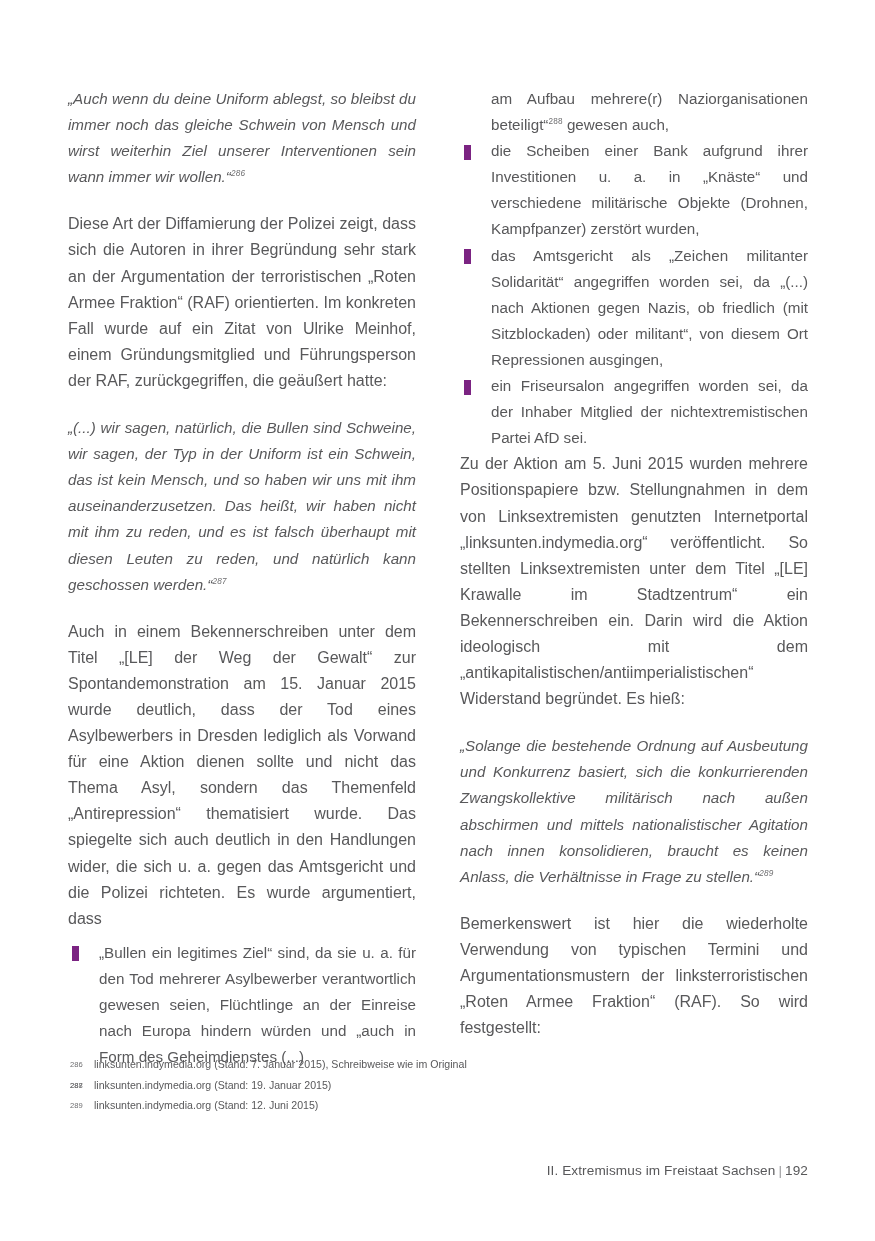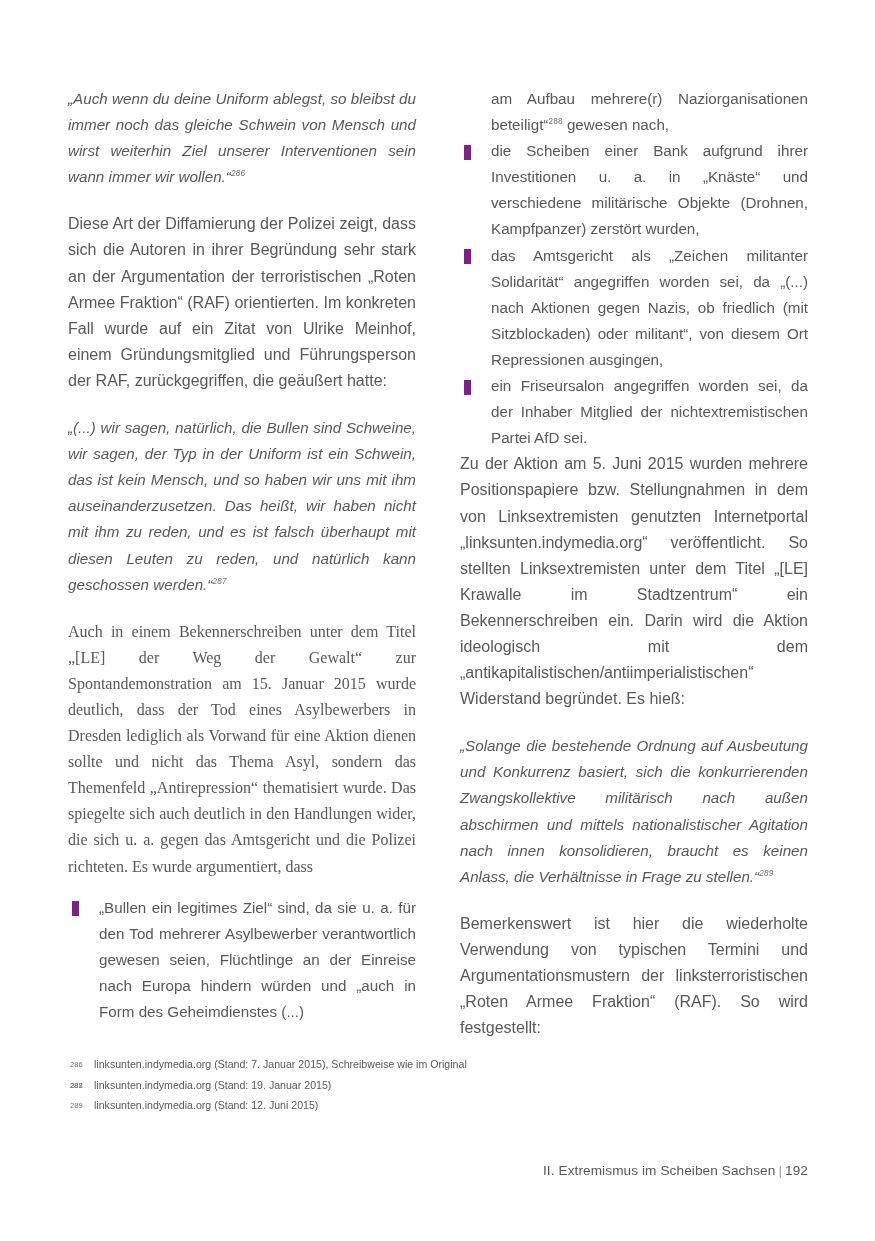--- a/index.html
+++ b/index.html
@@ -46,22 +46,21 @@
   }
   p.quote-par {
     margin: 0 0 21px 0;
     font-size: 15.2px;
     line-height: 26.1px;
     text-align: justify;
     font-style: italic;
     color: #58585a;
   }
   p.tight {
-    margin-bottom: 15px;
-    font-family: Liberation Serif, serif;
+    margin-bottom: 8px;
   }
   .gap-md { height: 21px; }
   .bullet-list {
     margin: 0;
     padding: 0;
     list-style: none;
   }
   .bullet-item {
     position: relative;
     padding-left: 31px;
@@ -153,21 +152,21 @@
         </li>
       </ul>
 
     </div>
 
     <div class="column">
 
       <ul class="bullet-list">
 
         <li class="bullet-item cont">
-          <span>am Aufbau mehrere(r) Naziorganisationen beteiligt“</span><sup class="fn">288</sup><span> gewesen nach,</span>
+          <span>am Aufbau mehrere(r) Naziorganisationen beteiligt“</span><sup class="fn">288</sup><span> gewesen auch,</span>
         </li>
 
         <li class="bullet-item">
           <span class="bullet-marker"></span>
           <span>die Scheiben einer Bank aufgrund ihrer Investitionen u. a. in „Knäste“ und verschiedene militärische Objekte (Drohnen, Kampfpanzer) zerstört wurden,</span>
         </li>
 
         <li class="bullet-item">
           <span class="bullet-marker"></span>
           <span>das Amtsgericht als „Zeichen militanter Solidarität“ angegriffen worden sei, da „(...) nach Aktionen gegen Nazis, ob friedlich (mit Sitzblockaden) oder militant“, von diesem Ort Repressionen ausgingen,</span>
@@ -204,16 +203,16 @@
       <span class="fn-num">288</span>
       <span>linksunten.indymedia.org (Stand: 19. Januar 2015)</span>
     </div>
     <div class="footnote">
       <span class="fn-num">289</span>
       <span>linksunten.indymedia.org (Stand: 12. Juni 2015)</span>
     </div>
   </div>
 
   <div class="page-footer">
-    <span>II. Extremismus im Scheiben Sachsen</span><span class="sep">|</span><span class="pagenum">192</span>
+    <span>II. Extremismus im Freistaat Sachsen</span><span class="sep">|</span><span class="pagenum">192</span>
   </div>
 
 </div>
 
 </body></html>

